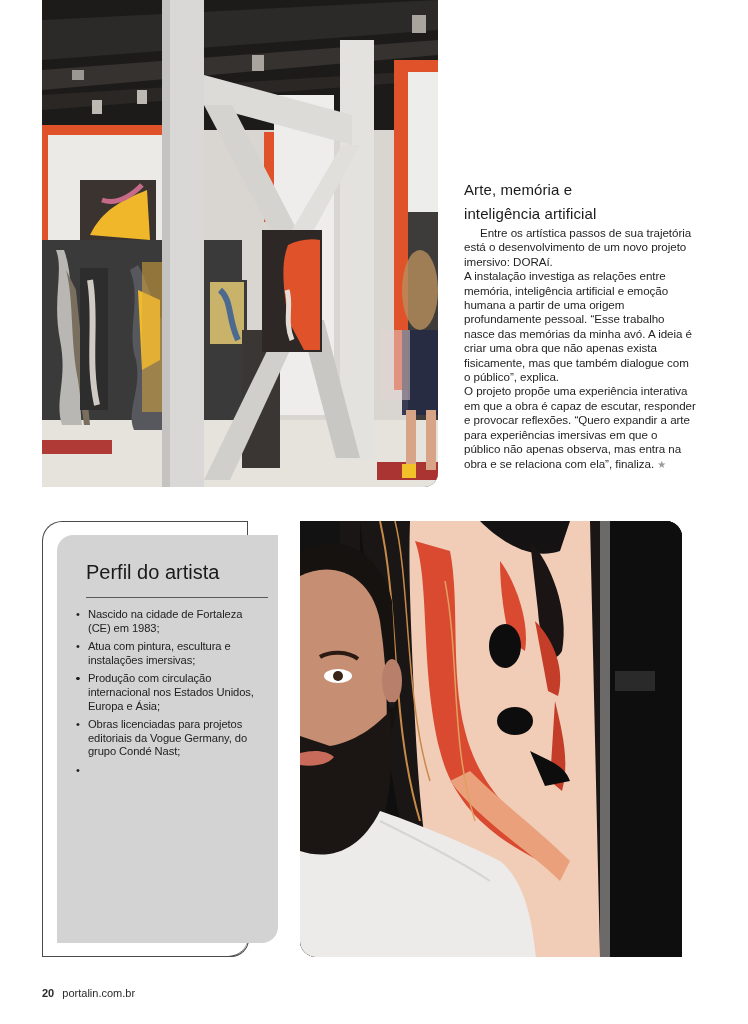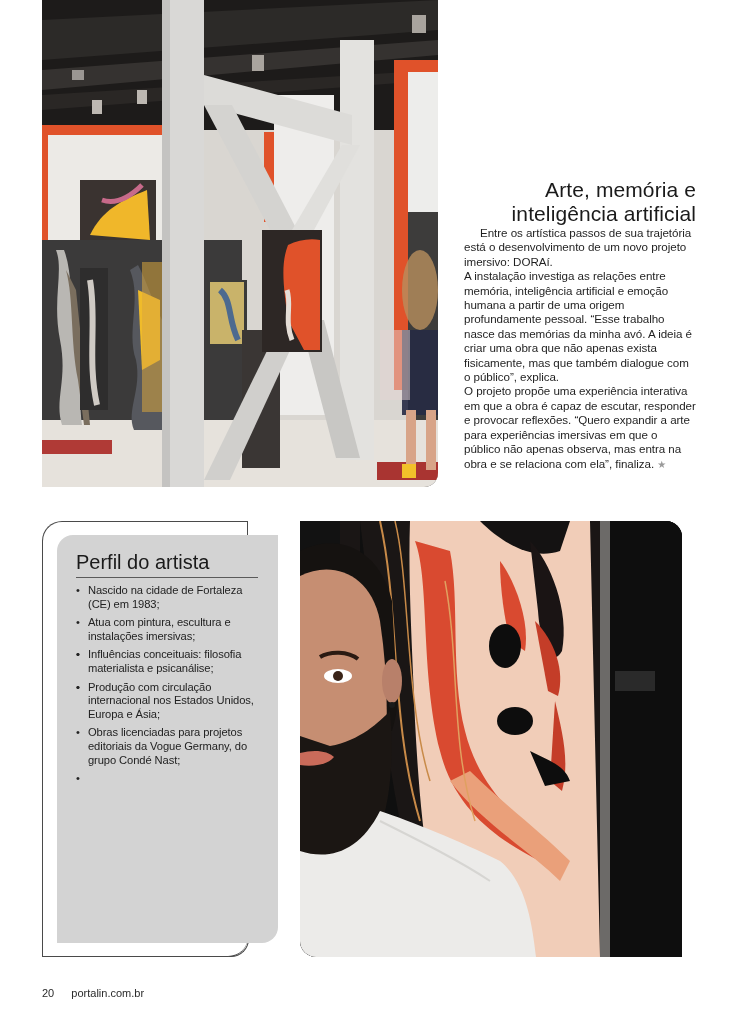--- a/index.html
+++ b/index.html
@@ -12,23 +12,22 @@
       position: absolute; left: 42px; top: 0; width: 396px; height: 487px;
       border-bottom-right-radius: 14px; overflow: hidden; background: #3a3836;
     }
     .photo-top svg { display: block; width: 100%; height: 100%; }
 
     
     .article {
       position: absolute; left: 464px; top: 178px; width: 232px;
     }
     .article h2 {
-      margin: 0; font-weight: normal; font-size: 21px; line-height: 24px; color: #1a1a1a;
+      margin: 0; font-weight: normal; font-size: 15px; line-height: 24px; color: #1a1a1a;
       letter-spacing: 0.1px;
-      text-align: right;
     }
     .article p {
       margin: 0; font-size: 11.6px; line-height: 14.4px; color: #1f1f1f;
       letter-spacing: -0.05px;
     }
     .article p.indent { text-indent: 16px; }
     .end-star { color: #9a9a9a; font-size: 10px; }
 
     
     .profile-outline {
@@ -44,42 +43,42 @@
       position: absolute; right: -1px; bottom: -1px; width: 20px; height: 22px;
       border-right: 1px solid #4a4a4a; border-bottom: 1px solid #4a4a4a;
       border-bottom-right-radius: 18px; box-sizing: border-box;
     }
     .profile-box {
       position: absolute; left: 57px; top: 535px; width: 221px; height: 408px;
       background: #d3d3d3; border-radius: 16px 0 16px 0;
       box-sizing: border-box; padding: 14px 18px 0 19px;
     }
     .profile-box h3 {
-      margin: 0; font-weight: normal; font-size: 20px; line-height: 26px; color: #1a1a1a;
-      padding-bottom: 2px; border-bottom: 1px solid #5a5a5a; width: 182px;
+      margin: 10px; font-weight: normal; font-size: 20px; line-height: 26px; color: #1a1a1a;
+      padding-bottom: 12px; border-bottom: 1px solid #5a5a5a; width: 182px;
     }
     .profile-box ul { list-style: none; margin: 6px 0 0 0; padding: 0; }
     .profile-box li {
       position: relative; padding-left: 12px; font-size: 11.2px; line-height: 13.6px; color: #222;
       margin-bottom: 5px; letter-spacing: -0.1px;
     }
     .profile-box li .bullet { position: absolute; left: 0; top: 0; }
 
     
     .photo-portrait {
       position: absolute; left: 300px; top: 521px; width: 382px; height: 436px;
       border-radius: 0 16px 0 16px; overflow: hidden; background: #111;
     }
     .photo-portrait svg { display: block; width: 100%; height: 100%; }
 
     
     .footer {
       position: absolute; left: 42px; top: 987px; font-size: 11px; color: #2a2a2a;
     }
-    .footer .page-num { font-weight: normal; margin-right: 14px; }
+    .footer .page-num { font-weight: bold; margin-right: 5px; }
   </style>
 </head>
 <body>
 
 <div class="photo-top" title="Exhibition hall with white steel X-shaped beams, orange-framed walls, paintings and sculptures, and a woman walking in a navy dress and yellow heels">
   <svg viewBox="0 0 396 487" preserveAspectRatio="none">
 
     <rect x="0" y="0" width="396" height="150" fill="#1d1b1a"></rect>
     <polygon points="0,20 396,0 396,30 0,60" fill="#2c2a28"></polygon>
     <polygon points="0,70 396,40 396,55 0,90" fill="#353230"></polygon>
@@ -168,21 +167,21 @@
 
 <div class="profile-outline">
   <div class="br-curve"></div>
 </div>
 <div class="profile-box">
   <h3>Perfil do artista</h3>
   <ul>
     <li><span class="bullet">•</span><span>Nascido na cidade de Fortaleza (CE) em 1983;</span></li>
     <li><span class="bullet">•</span><span> Atua com pintura, escultura e instalações imersivas;</span></li>
     <li><span class="bullet">•</span></li>
-    <li><span class="bullet">•</span><span>Influências conceituais: filosofia materialista e psicanálise;</span></li>
+    <li><span class="bullet">•</span></li>
     <li><span class="bullet">•</span></li>
     <li><span class="bullet">•</span><span>Produção com circulação internacional nos Estados Unidos, Europa e Ásia;</span></li>
     <li><span class="bullet">•</span><span>Obras licenciadas para projetos editoriais da Vogue Germany, do grupo Condé Nast;</span></li>
     <li><span class="bullet">•</span></li>
   </ul>
 </div>
 
 <div class="photo-portrait" title="Half-face portrait of a bearded artist in a white turtleneck in front of a red, black and peach painting of a face in profile">
   <svg viewBox="0 0 382 436" preserveAspectRatio="none">
     <rect x="0" y="0" width="382" height="436" fill="#121212"></rect>

